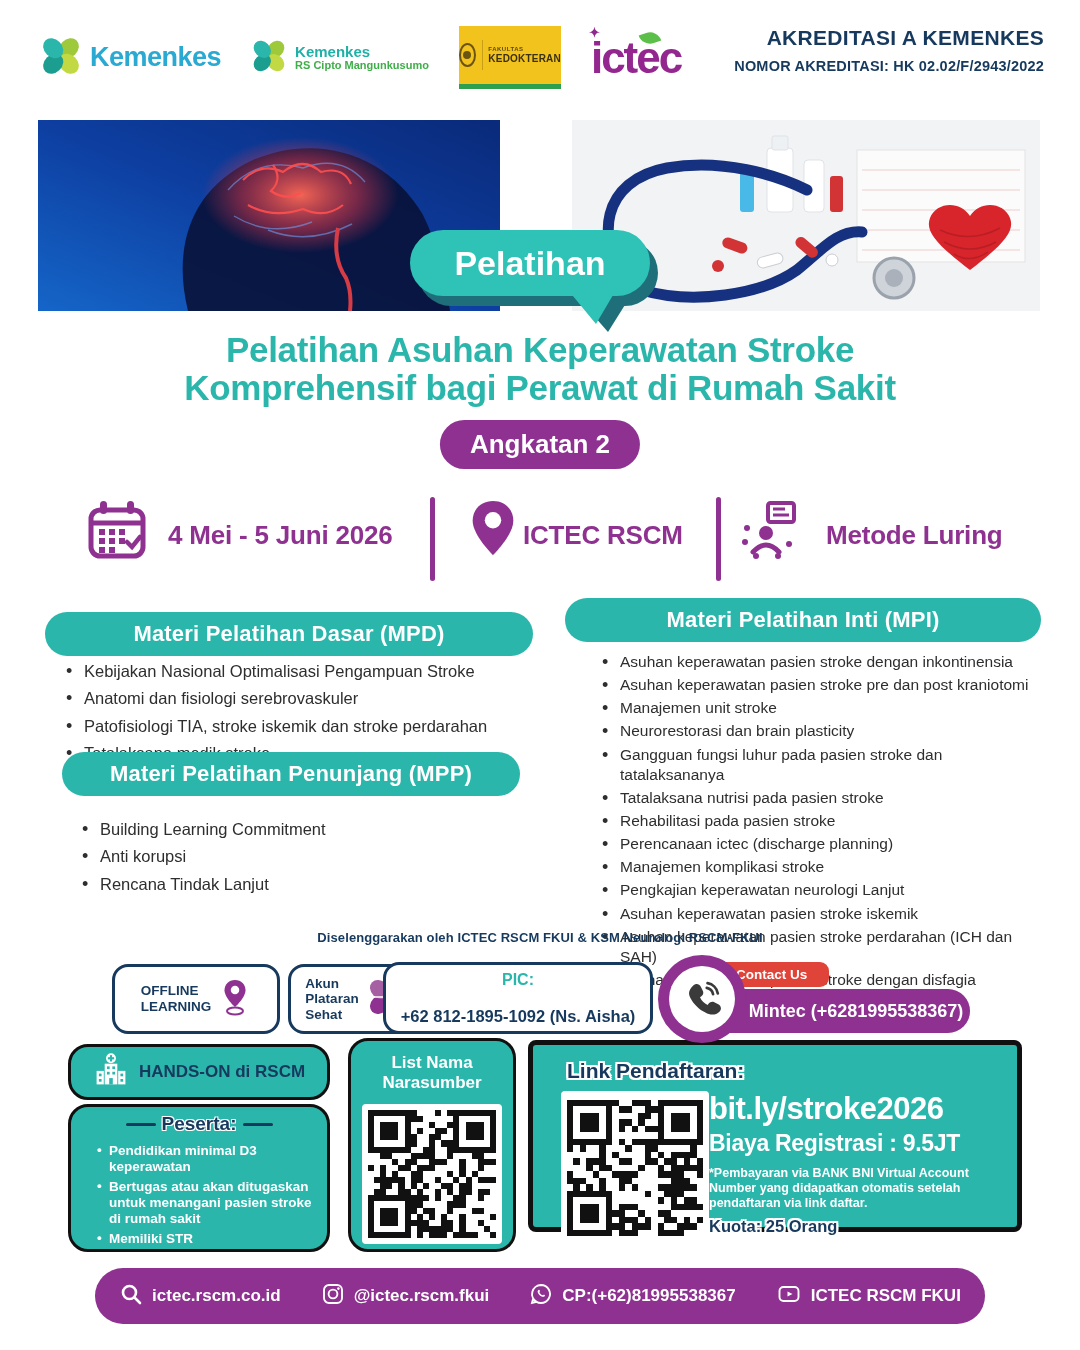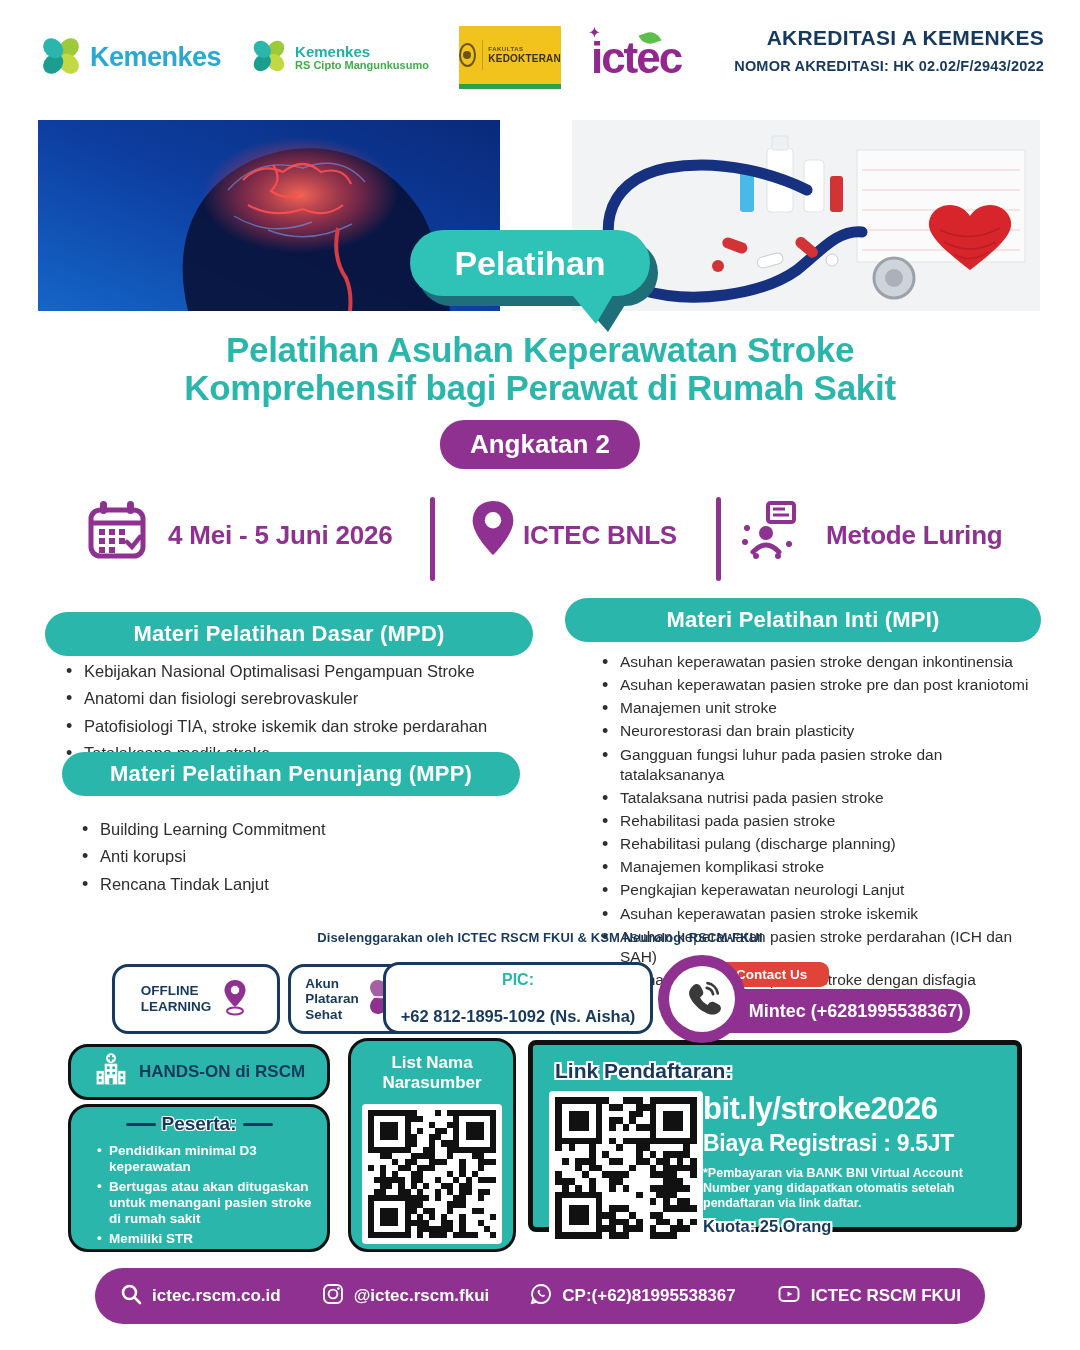--- a/index.html
+++ b/index.html
@@ -78,21 +78,21 @@
     text-shadow:-1px -1px 0 #fff,1px -1px 0 #fff,-1px 1px 0 #fff,1px 1px 0 #fff;}
   .peserta-dash{width:30px;height:3px;background:#16395D;border-radius:2px;}
   .peserta-list{list-style:none;margin:8px 0 0;padding:0 4px 0 18px;color:#fff;font-size:13.5px;
                 font-weight:700;line-height:1.16;}
   .peserta-list li{position:relative;padding-left:12px;margin-bottom:5px;}
   .peserta-list li::before{content:"•";position:absolute;left:0;top:-1px;color:#fff;}
   .nara-box{left:348px;top:1038px;width:168px;height:214px;text-align:center;}
   .nara-title{color:#fff;font-size:17px;font-weight:800;line-height:1.2;margin-top:12px;}
   .qr-frame{background:#fff;border-radius:4px;margin:10px auto 0;padding:6px;}
   .qr-frame svg{display:block;}
-  .reg-box{left:528px;top:1040px;width:494px;height:192px;border-width:5px;border-radius:8px;padding:12px 16px;}
+  .reg-box{left:528px;top:1040px;width:494px;height:192px;border-width:5px;border-radius:8px;padding:12px 28px;}
   .outline-navy{color:#16395D;font-weight:800;
     text-shadow:-2px -2px 0 #fff,2px -2px 0 #fff,-2px 2px 0 #fff,2px 2px 0 #fff,0 -2px 0 #fff,0 2px 0 #fff,-2px 0 0 #fff,2px 0 0 #fff;}
   .reg-title{font-size:21px;margin:2px 0 8px 6px;}
   .reg-row{display:flex;gap:0;}
   .reg-col{display:flex;flex-direction:column;}
   .reg-link{color:#fff;font-size:31px;font-weight:800;letter-spacing:-.5px;}
   .reg-fee{color:#fff;font-size:23px;font-weight:800;margin-top:3px;letter-spacing:-.3px;}
   .reg-note{color:#fff;font-size:12.5px;font-weight:600;line-height:1.18;margin-top:9px;width:280px;}
   .reg-quota{font-size:16.5px;margin-top:7px;}
   
@@ -250,21 +250,21 @@
     </svg>
   </div>
   <div class="info-text" style="left:168px;top:520px;">4 Mei - 5 Juni 2026</div>
   <div class="info-div" style="left:430px;top:497px;"></div>
   <div class="info-icon" style="left:462px;top:496px;">
     <svg width="62" height="66" viewBox="0 0 64 66">
       <path d="M32 4 C44.5 4 53 13 53 24.5 C53 39.5 32 60 32 60 S11 39.5 11 24.5 C11 13 19.5 4 32 4z" fill="#8E3190"></path>
       <circle cx="32" cy="24" r="8.5" fill="#fff"></circle>
     </svg>
   </div>
-  <div class="info-text" style="left:523px;top:520px;">ICTEC BNLS</div>
+  <div class="info-text" style="left:523px;top:520px;">ICTEC RSCM</div>
   <div class="info-div" style="left:716px;top:497px;"></div>
   <div class="info-icon" style="left:738px;top:498px;">
     <svg width="64" height="64" viewBox="0 0 64 64">
       <rect x="30" y="5" width="26" height="19" rx="2.5" fill="none" stroke="#8E3190" stroke-width="4"></rect>
       <path d="M35 11h12 M35 17h16" stroke="#8E3190" stroke-width="3"></path>
       <circle cx="28" cy="35" r="7" fill="#8E3190"></circle>
       <path d="M15 54 q13 -14 26 0" stroke="#8E3190" stroke-width="5" fill="none" stroke-linecap="round"></path>
       <g fill="#8E3190">
         <circle cx="9" cy="30" r="3"></circle>
           <circle cx="7" cy="44" r="3"></circle>
@@ -293,21 +293,21 @@
 
   <div class="pill" style="left:565px;top:598px;width:476px;">Materi Pelatihan Inti (MPI)</div>
   <ul class="blist mpi-list">
     <li>Asuhan keperawatan pasien stroke dengan inkontinensia</li>
     <li>Asuhan keperawatan pasien stroke pre dan post kraniotomi</li>
     <li>Manajemen unit stroke</li>
     <li>Neurorestorasi dan brain plasticity</li>
     <li>Gangguan fungsi luhur pada pasien stroke dan tatalaksananya</li>
     <li>Tatalaksana nutrisi pada pasien stroke</li>
     <li>Rehabilitasi pada pasien stroke</li>
-    <li>Rehabilitasi pulang (discharge planning)</li>
+    <li>Perencanaan ictec (discharge planning)</li>
     <li>Manajemen komplikasi stroke</li>
     <li>Pengkajian keperawatan neurologi Lanjut</li>
     <li>Asuhan keperawatan pasien stroke iskemik</li>
     <li>Asuhan keperawatan pasien stroke perdarahan (ICH dan SAH)</li>
     <li>Asuhan keperawatan pasien stroke dengan disfagia</li>
   </ul>
 
   <div class="organizer">Diselenggarakan oleh ICTEC RSCM FKUI &amp; KSM Neurologi RSCM-FKUI</div>
 
   <div class="badge-box" style="left:112px;top:964px;width:168px;height:70px;">

